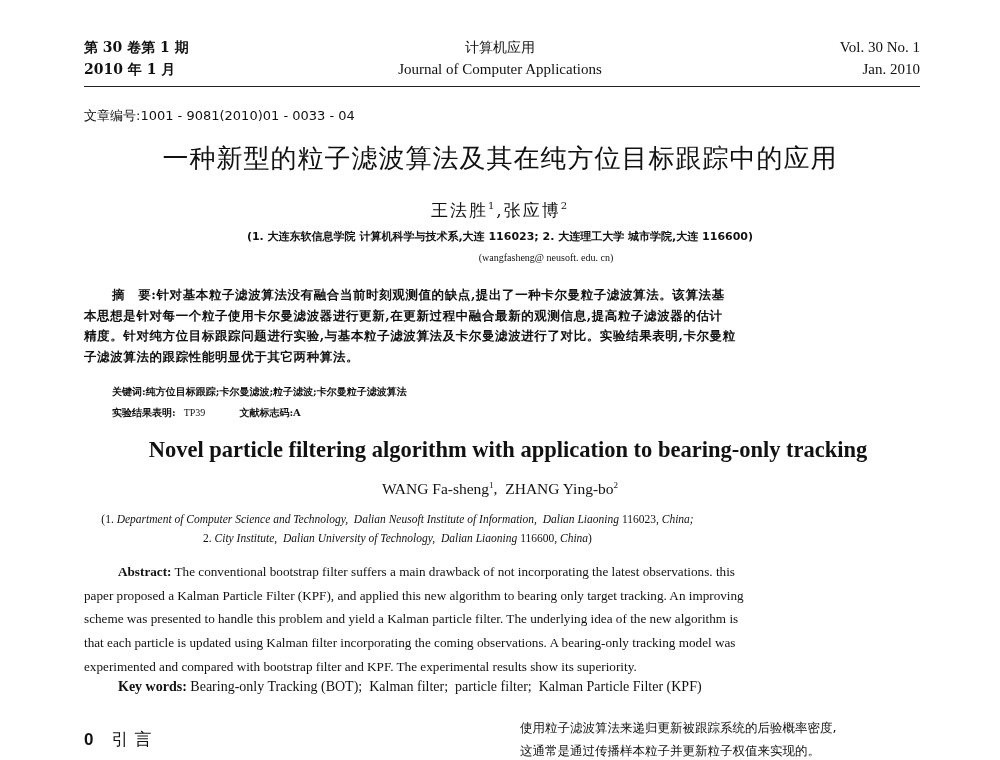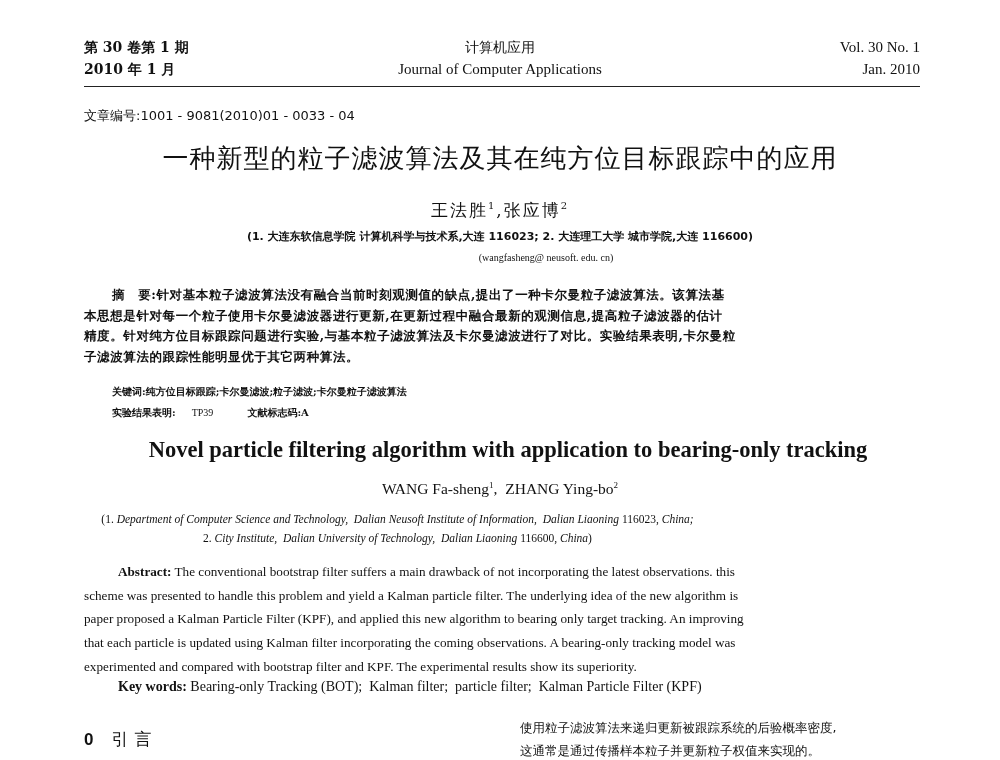--- a/index.html
+++ b/index.html
@@ -73,38 +73,38 @@
 
 <div class="abs abs-cn">
   <div class="indent"><span>摘　要:</span><span>针对基本粒子滤波算法没有融合当前时刻观测值的缺点,提出了一种卡尔曼粒子滤波算法。该算法基</span></div>
   <div>本思想是针对每一个粒子使用卡尔曼滤波器进行更新,在更新过程中融合最新的观测信息,提高粒子滤波器的估计</div>
   <div>精度。针对纯方位目标跟踪问题进行实验,与基本粒子滤波算法及卡尔曼滤波进行了对比。实验结果表明,卡尔曼粒</div>
   <div>子滤波算法的跟踪性能明显优于其它两种算法。</div>
 </div>
 
 <div class="abs kw-cn">
   <div><span>关键词:</span><span>纯方位目标跟踪;卡尔曼滤波;粒子滤波;卡尔曼粒子滤波算法</span></div>
-  <div><span>实验结果表明:</span><span style="font-family:'Liberation Serif',serif; font-weight:normal; margin-left:16px;">TP39</span><span style="display:inline-block; width:34px;"></span><span>文献标志码:</span><span>A</span></div>
+  <div><span>实验结果表明:</span><span style="font-family:'Liberation Serif',serif; font-weight:normal; margin-left:8px;">TP39</span><span style="display:inline-block; width:34px;"></span><span>文献标志码:</span><span>A</span></div>
 </div>
 
 <div class="abs title-en">Novel particle filtering algorithm with application to bearing-only tracking</div>
 
 <div class="abs authors-en">
   <span>WANG Fa-sheng</span><sup>1</sup><span style="white-space:pre;">,  </span><span>ZHANG Ying-bo</span><sup>2</sup>
 </div>
 
 <div class="abs affil-en">
   <div style="white-space:pre;"><span>(1.</span> <i>Department of Computer Science and Technology,  Dalian Neusoft Institute of Information,  Dalian Liaoning</i><span> 116023,</span><i> China;</i></div>
   <div style="white-space:pre;"><span>2.</span> <i>City Institute,  Dalian University of Technology,  Dalian Liaoning</i><span> 116600,</span><i> China</i><span>)</span></div>
 </div>
 
 <div class="abs abs-en">
   <div style="padding-left:34px;"><span class="lbl">Abstract:</span><span> The conventional bootstrap filter suffers a main drawback of not incorporating the latest observations.  this</span></div>
+  <div>paper proposed a Kalman Particle Filter (KPF),  and applied this new algorithm to bearing only target tracking.  An improving</div>
   <div>scheme was presented to handle this problem and yield a Kalman particle filter.  The underlying idea of the new algorithm is</div>
-  <div>paper proposed a Kalman Particle Filter (KPF),  and applied this new algorithm to bearing only target tracking.  An improving</div>
   <div>that each particle is updated using Kalman filter incorporating the coming observations.  A bearing-only tracking model was</div>
   <div>experimented and compared with bootstrap filter and KPF.  The experimental results show its superiority.</div>
 </div>
 
 <div class="abs kw-en">
   <span class="lbl">Key words:</span><span style="white-space:pre;"> Bearing-only Tracking (BOT);  Kalman filter;  particle filter;  Kalman Particle Filter (KPF)</span>
 </div>
 
 <div class="abs sec-head">
   <span class="num">0</span><span style="letter-spacing:6px;">引言</span>

